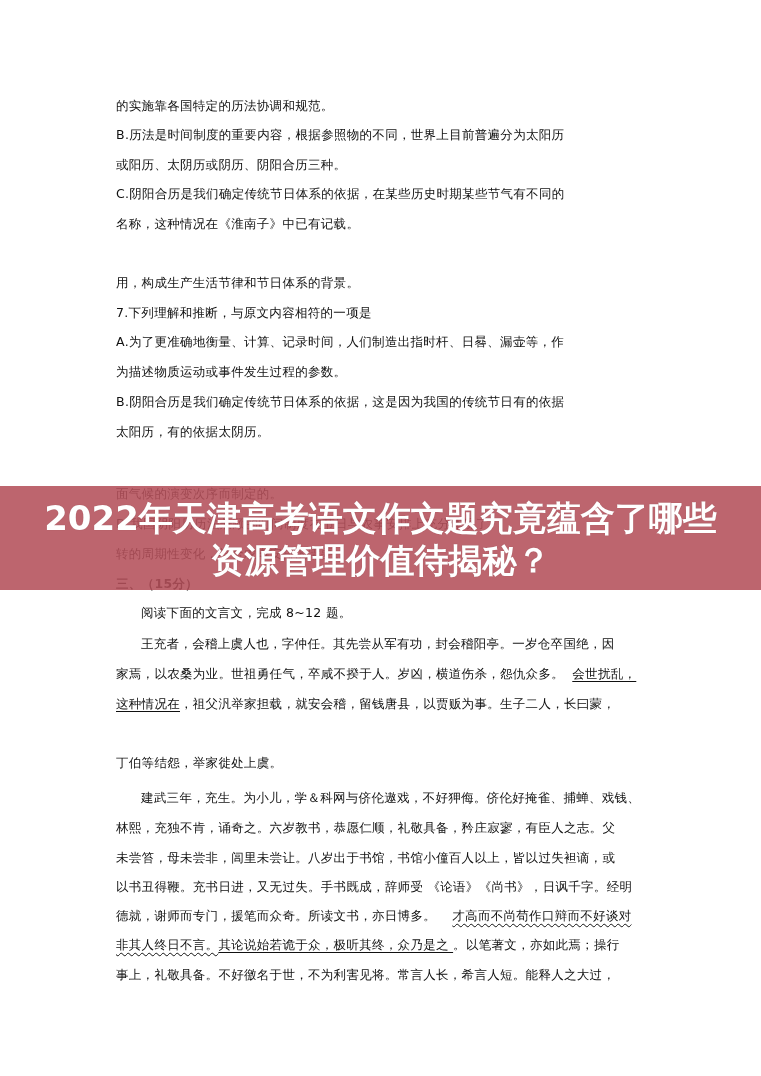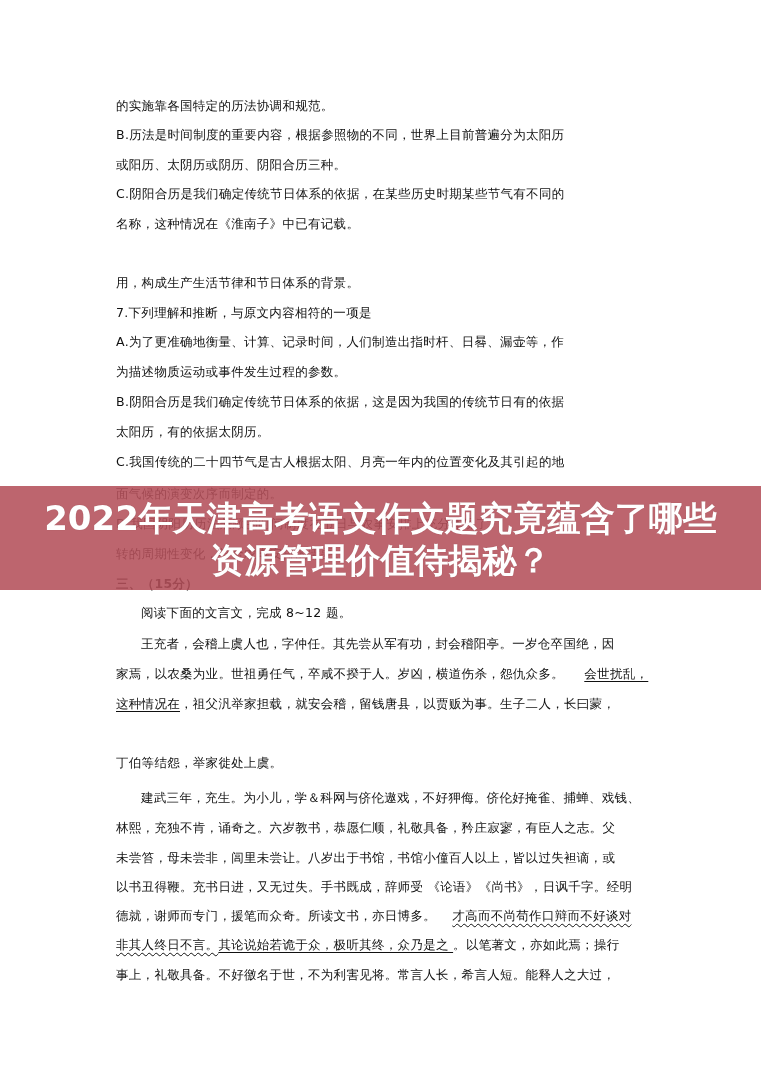--- a/index.html
+++ b/index.html
@@ -35,33 +35,32 @@
   <div class="line" style="top:127px">B.历法是时间制度的重要内容，根据参照物的不同，世界上目前普遍分为太阳历</div>
   <div class="line" style="top:157px">或阳历、太阴历或阴历、阴阳合历三种。</div>
   <div class="line" style="top:186px">C.阴阳合历是我们确定传统节日体系的依据，在某些历史时期某些节气有不同的</div>
   <div class="line" style="top:216px">名称，这种情况在《淮南子》中已有记载。</div>
   <div class="line" style="top:275px">用，构成生产生活节律和节日体系的背景。</div>
   <div class="line" style="top:305px">7.下列理解和推断，与原文内容相符的一项是</div>
   <div class="line" style="top:334px">A.为了更准确地衡量、计算、记录时间，人们制造出指时杆、日晷、漏壶等，作</div>
   <div class="line" style="top:364px">为描述物质运动或事件发生过程的参数。</div>
   <div class="line" style="top:394px">B.阴阳合历是我们确定传统节日体系的依据，这是因为我国的传统节日有的依据</div>
   <div class="line" style="top:424px">太阳历，有的依据太阴历。</div>
-  <div class="line" style="top:454px">C.我国传统的二十四节气是古人根据太阳、月亮一年内的位置变化及其引起的地</div>
 
   <div class="line" style="top:486px">面气候的演变次序而制定的。</div>
   <div class="line" style="top:516px">D.我国阴阳历历法兼顾的时间制度在节日与农事安排上充分体现了</div>
   <div class="line" style="top:546px">转的周期性变化，符合农事安排的需要。</div>
   <div class="line" style="top:576px;font-weight:bold">三、（15分）</div>
 
   <div class="line indent" style="top:605px">阅读下面的文言文，完成 8~12 题。</div>
 
   <div class="line indent" style="top:636px">王充者，会稽上虞人也，字仲任。其先尝从军有功，封会稽阳亭。一岁仓卒国绝，因</div>
   <div class="line" style="top:666px">
     <span>家焉，以农桑为业。世祖勇任气，卒咸不揆于人。岁凶，横道伤杀，怨仇众多。</span>
-    <span class="ul" style="margin-left:16px">会世扰乱，</span>
+    <span class="ul" style="margin-left:4px">会世扰乱，</span>
   </div>
   <div class="line" style="top:696px">
     <span class="ul">这种情况在</span><span>，祖父汎举家担载，就安会稽，留钱唐县，以贾贩为事。生子二人，长曰蒙，</span>
   </div>
   <div class="line" style="top:755px">丁伯等结怨，举家徙处上虞。</div>
 
   <div class="line indent" style="top:790px">建武三年，充生。为小儿，学＆科网与侪伦遨戏，不好狎侮。侪伦好掩雀、捕蝉、戏钱、</div>
   <div class="line" style="top:820px">林熙，充独不肯，诵奇之。六岁教书，恭愿仁顺，礼敬具备，矜庄寂寥，有臣人之志。父</div>
   <div class="line" style="top:850px">未尝笞，母未尝非，闾里未尝让。八岁出于书馆，书馆小僮百人以上，皆以过失袒谪，或</div>
   <div class="line" style="top:879px">以书丑得鞭。充书日进，又无过失。手书既成，辞师受 《论语》《尚书》，日讽千字。经明</div>

